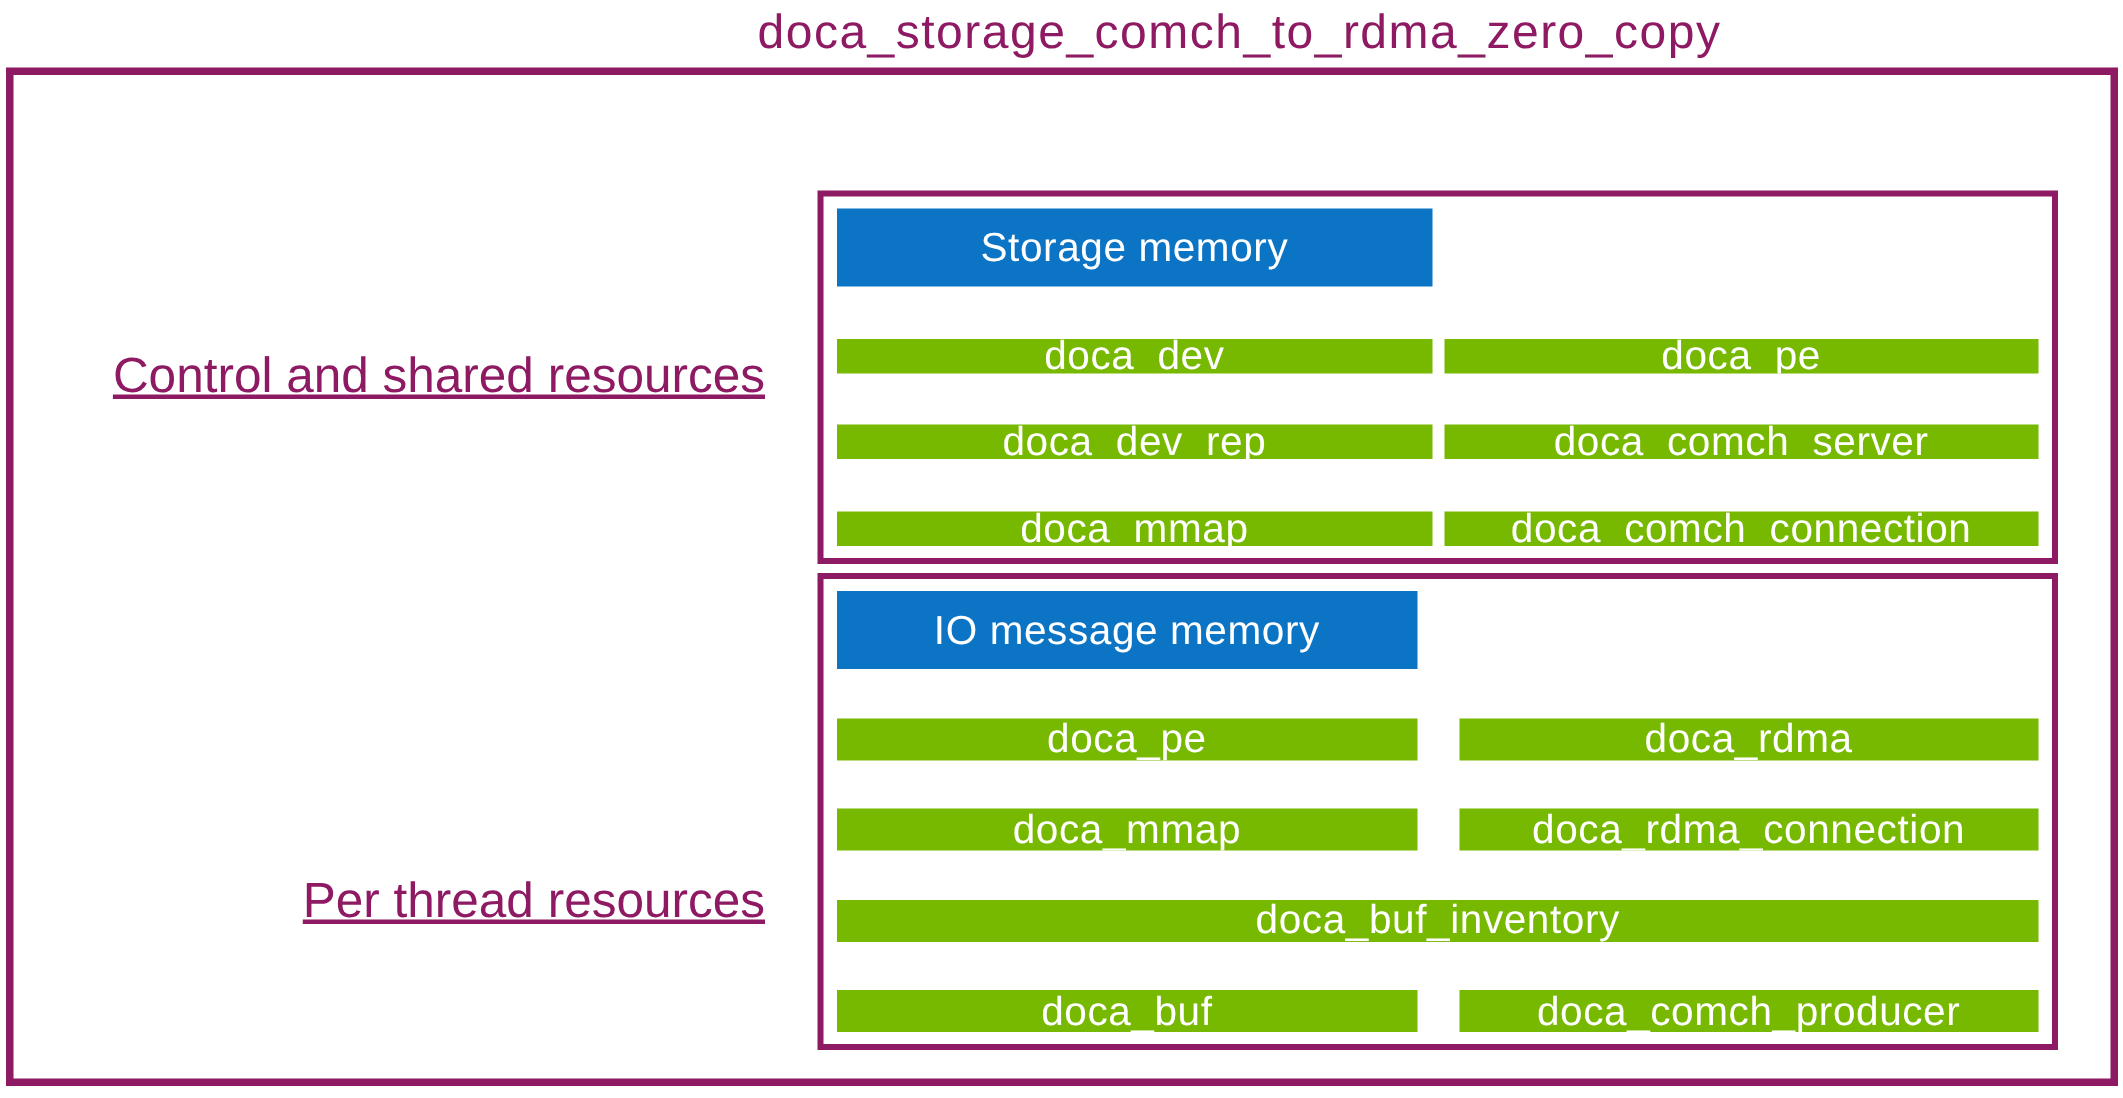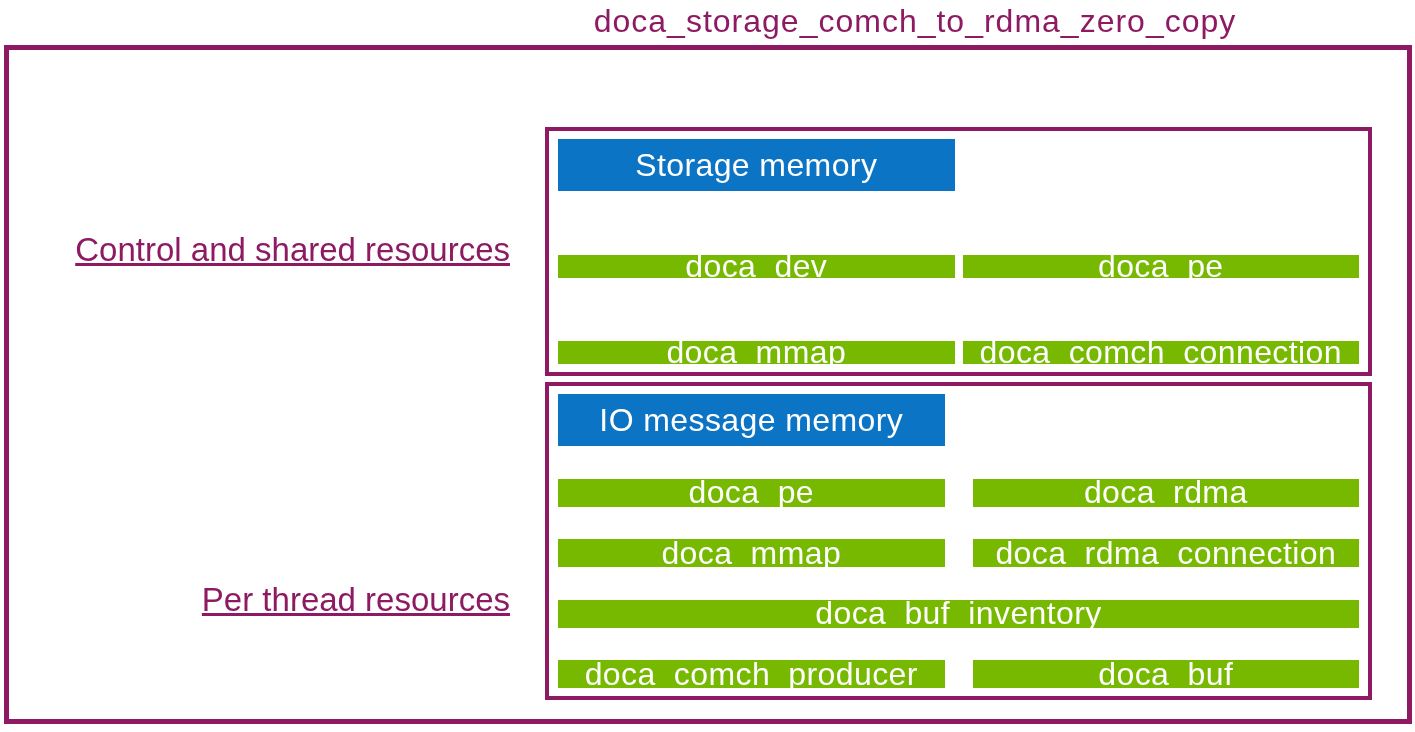--- a/index.html
+++ b/index.html
@@ -16,21 +16,20 @@
     width: 1415px;
     height: 732px;
   }
   .title {
     position: absolute;
     left: 505px;
     top: 0px;
     width: 820px;
     height: 42px;
     line-height: 42px;
-    text-align: center;
     font-size: 32px;
     letter-spacing: 1px;
     color: #8d1a62;
     white-space: nowrap;
   }
   .outer-frame {
     position: absolute;
     left: 4px;
     top: 45px;
     width: 1398px;
@@ -71,21 +70,21 @@
   }
   .table-storage .t-row { height: 47px; }
   .table-storage .t-row.header-row { height: 52px; }
   .table-iomsg .t-row { height: 52px; gap: 28px; }
   .cell {
     flex: 1 1 0;
     display: flex;
     align-items: center;
     justify-content: center;
     color: #ffffff;
-    font-size: 32px;
+    font-size: 27px;
     letter-spacing: 0.4px;
     white-space: nowrap;
     overflow: hidden;
   }
   .cell.green { background: #76b900; margin-top: 24px; }
   .cell.blue  { background: #0b74c4; }
   .cell.empty { background: transparent; }
 </style>
 </head>
 <body>
@@ -102,20 +101,24 @@
   <div class="res-table table-storage">
     <div class="t-row header-row">
       <div class="cell blue">Storage memory</div>
       <div class="cell empty"></div>
     </div>
     <div class="t-row">
       <div class="cell green">doca_dev</div>
       <div class="cell green">doca_pe</div>
     </div>
     <div class="t-row">
+      <div class="cell green">doca_dev_rep</div>
+      <div class="cell green">doca_comch_server</div>
+    </div>
+    <div class="t-row">
       <div class="cell green">doca_mmap</div>
       <div class="cell green">doca_comch_connection</div>
     </div>
   </div>
 
   <div class="res-table table-iomsg">
     <div class="t-row header-row">
       <div class="cell blue">IO message memory</div>
       <div class="cell empty"></div>
     </div>
@@ -124,18 +127,18 @@
       <div class="cell green">doca_rdma</div>
     </div>
     <div class="t-row">
       <div class="cell green">doca_mmap</div>
       <div class="cell green">doca_rdma_connection</div>
     </div>
     <div class="t-row">
       <div class="cell green">doca_buf_inventory</div>
     </div>
     <div class="t-row">
+      <div class="cell green">doca_buf</div>
       <div class="cell green">doca_comch_producer</div>
-      <div class="cell green">doca_buf</div>
     </div>
   </div>
 
 </div>
 
 </body></html>

